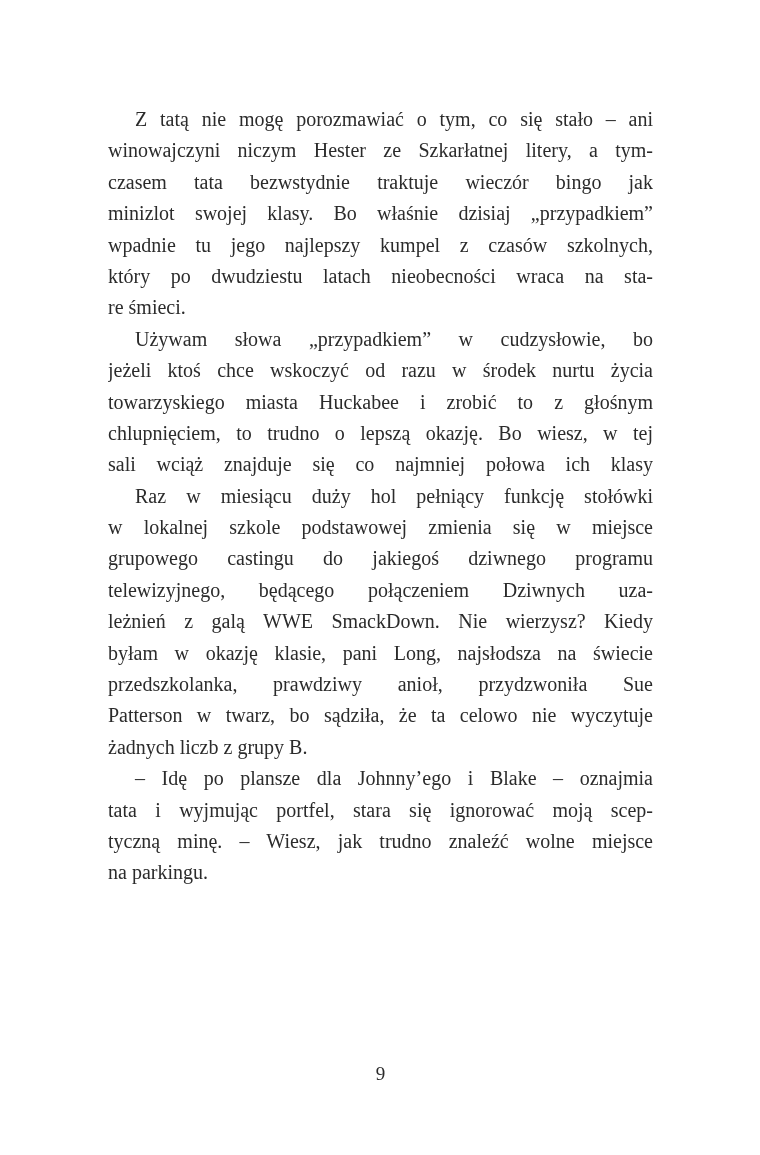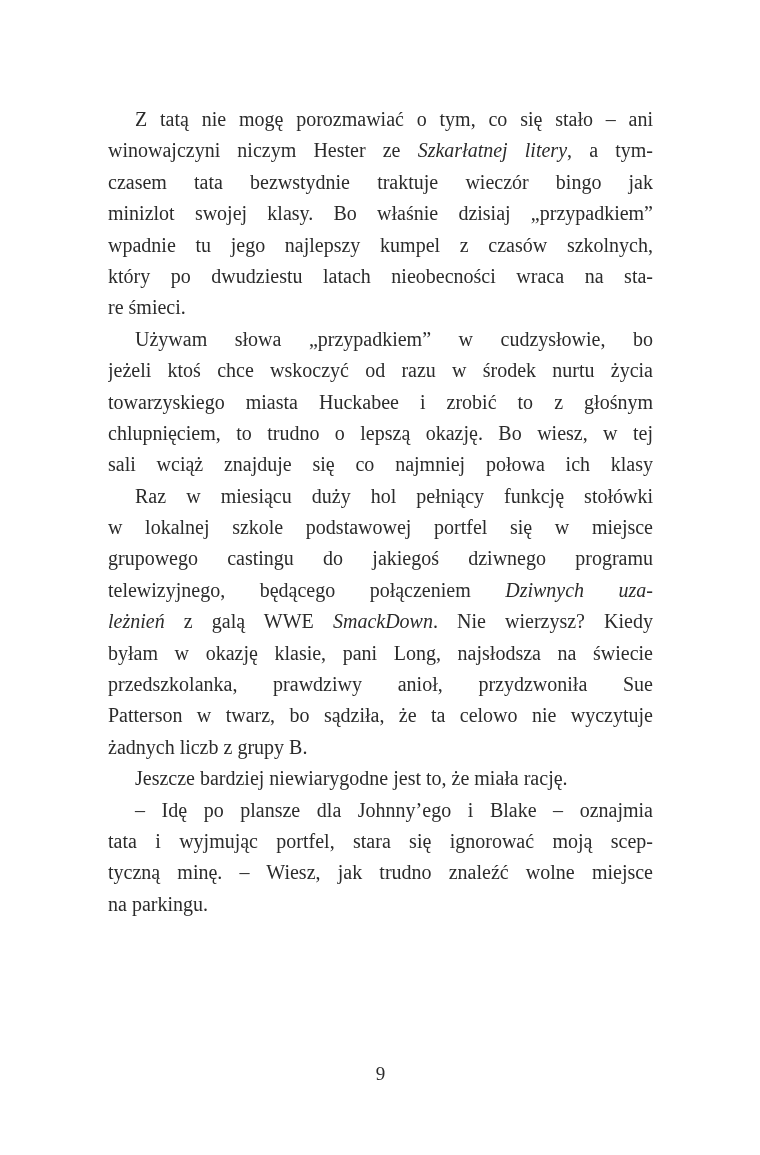--- a/index.html
+++ b/index.html
@@ -30,21 +30,20 @@
     overflow: hidden;
     white-space: normal;
   }
   .line.just {
     text-align-last: justify;
   }
   .line.indent {
     padding-left: 27px;
   }
   .it {
-    font-style: italic;
   }
   .page-number {
     position: absolute;
     left: 108px;
     width: 545px;
     top: 1062px;
     text-align: center;
     font-size: 19px;
     line-height: 24px;
   }
@@ -60,28 +59,27 @@
       <div class="line just"><span>minizlot swojej klasy. Bo właśnie dzisiaj „przypadkiem”</span></div>
       <div class="line just"><span>wpadnie tu jego najlepszy kumpel z czasów szkolnych,</span></div>
       <div class="line just"><span>który po dwudziestu latach nieobecności wraca na sta-</span></div>
       <div class="line"><span>re śmieci.</span></div>
       <div class="line indent just"><span>Używam słowa „przypadkiem” w cudzysłowie, bo</span></div>
       <div class="line just"><span>jeżeli ktoś chce wskoczyć od razu w środek nurtu życia</span></div>
       <div class="line just"><span>towarzyskiego miasta Huckabee i zrobić to z głośnym</span></div>
       <div class="line just"><span>chlupnięciem, to trudno o lepszą okazję. Bo wiesz, w tej</span></div>
       <div class="line just"><span>sali wciąż znajduje się co najmniej połowa ich klasy</span></div>
       <div class="line indent just"><span>Raz w miesiącu duży hol pełniący funkcję stołówki</span></div>
-      <div class="line just"><span>w lokalnej szkole podstawowej portfel się w miejsce</span></div>
+      <div class="line just"><span>w lokalnej szkole podstawowej zmienia się w miejsce</span></div>
       <div class="line just"><span>grupowego castingu do jakiegoś dziwnego programu</span></div>
       <div class="line just"><span>telewizyjnego, będącego połączeniem </span><span class="it">Dziwnych uza-</span></div>
       <div class="line just"><span class="it">leżnień</span><span> z galą WWE </span><span class="it">SmackDown</span><span>. Nie wierzysz? Kiedy</span></div>
       <div class="line just"><span>byłam w okazję klasie, pani Long, najsłodsza na świecie</span></div>
       <div class="line just"><span>przedszkolanka, prawdziwy anioł, przydzwoniła Sue</span></div>
       <div class="line just"><span>Patterson w twarz, bo sądziła, że ta celowo nie wyczytuje</span></div>
       <div class="line"><span>żadnych liczb z grupy B.</span></div>
-      <div class="line indent"><span>Jeszcze bardziej niewiarygodne jest to, że miała rację.</span></div>
       <div class="line indent just"><span>– Idę po plansze dla Johnny’ego i Blake – oznajmia</span></div>
       <div class="line just"><span>tata i wyjmując portfel, stara się ignorować moją scep-</span></div>
       <div class="line just"><span>tyczną minę. – Wiesz, jak trudno znaleźć wolne miejsce</span></div>
       <div class="line"><span>na parkingu.</span></div>
     </div>
   <div class="page-number">9</div>
 </div>
 
 </body></html>

